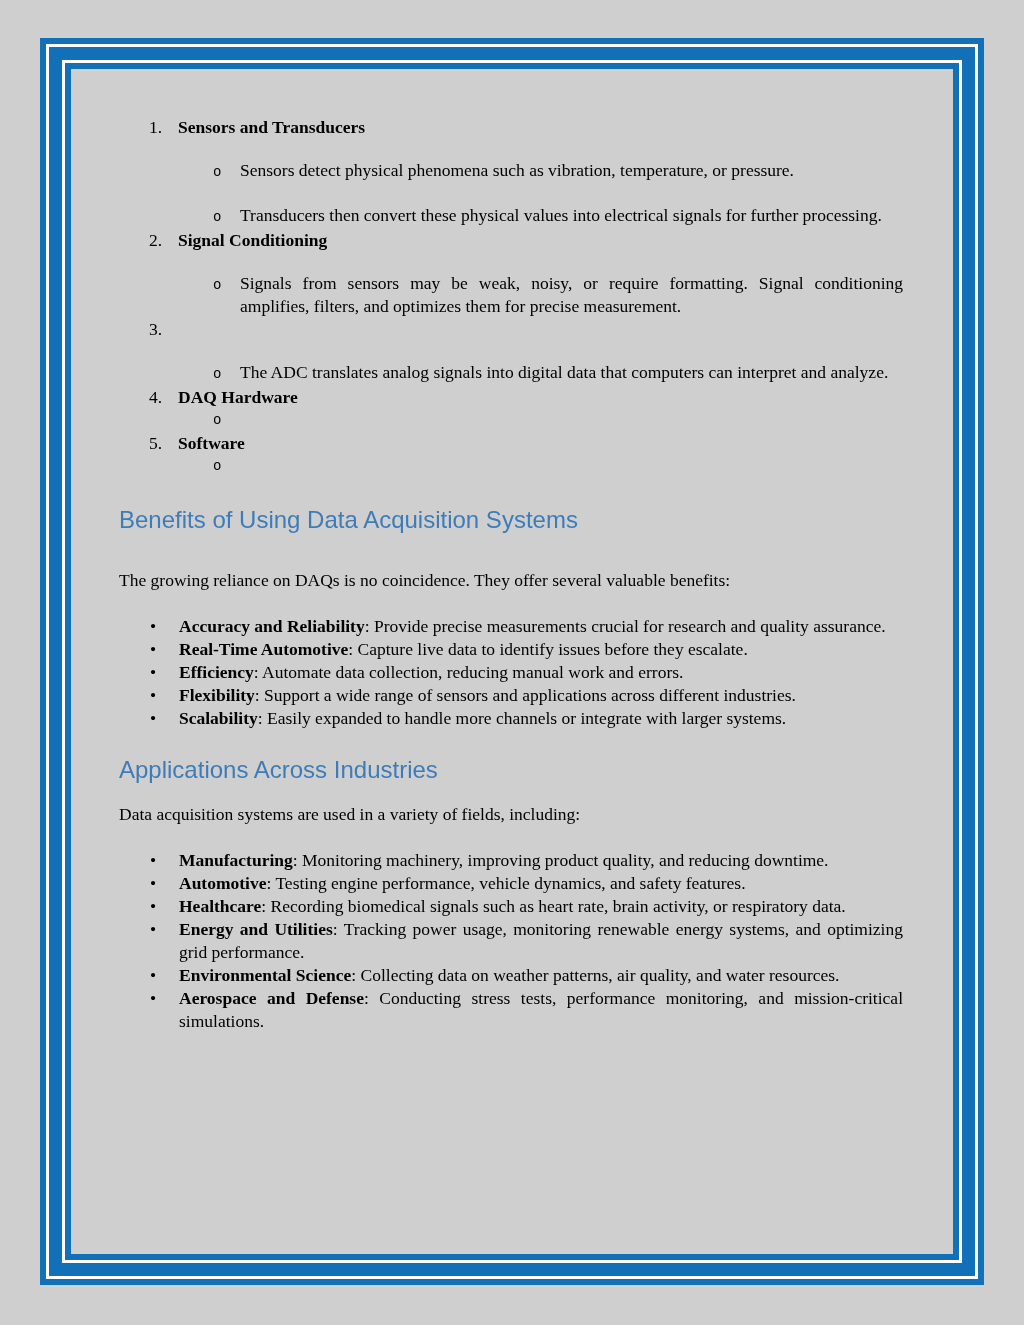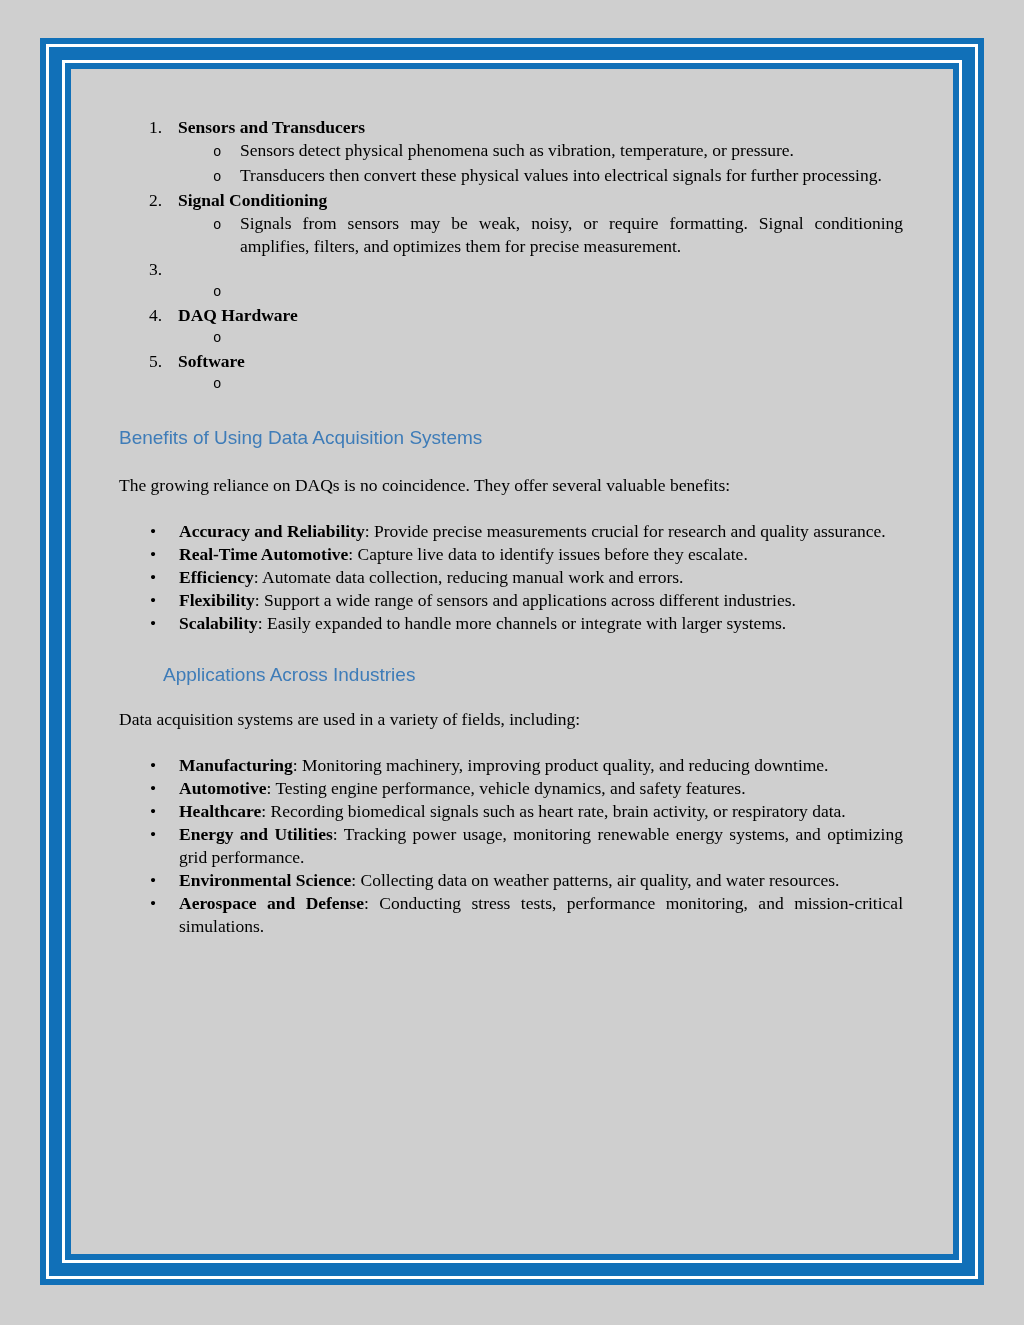--- a/index.html
+++ b/index.html
@@ -27,35 +27,35 @@
   .b-inner { width: 100%; height: 100%; border: 6px solid var(--border-blue); background: var(--page-bg); }
   .content { padding: 47px 50px 0 48px; }
 
   .row { display: flex; align-items: baseline; }
   .num-marker { margin-left: 30px; width: 29px; flex: 0 0 29px; }
   .num-title  { font-weight: bold; }
   .sub-marker {
     margin-left: 94px; width: 27px; flex: 0 0 27px;
     font-family: "Liberation Mono", monospace; font-size: 14px;
   }
-  .sub-text { flex: 1; text-align: justify; }
+  .sub-text { flex: 1; text-align: justify; margin-top: 20px; }
   .bullet-marker { margin-left: 31px; width: 29px; flex: 0 0 29px; }
   .bullet-text { flex: 1; text-align: justify; }
   .bullet-text b { font-weight: bold; }
 
   .h2 {
     font-family: "Liberation Sans", sans-serif;
     font-weight: 400;
-    font-size: 19px;
+    font-size: 24px;
     line-height: 26px;
     color: var(--heading-blue);
     margin-top: 29px;
   }
-  .h2.apps { margin-top: 27px; margin-left: 44px; }
-  .intro { margin-top: 23px; }
+  .h2.apps { margin-top: 27px; }
+  .intro { margin-top: 36px; }
   .intro.apps { margin-top: 20px; }
   .bullet-list { margin-top: 23px; }
 </style>
 </head>
 <body>
 
 <div class="page-frame">
   <div class="b-outer">
     <div class="b-gap1">
       <div class="b-thick">
@@ -91,20 +91,21 @@
                     <span class="sub-text">Signals from sensors may be weak, noisy, or require formatting. Signal conditioning amplifies, filters, and optimizes them for precise measurement.</span>
                   </div>
                 </div>
 
                 <div>
                   <div class="row">
                     <span class="num-marker">3.</span>
                   </div>
                   <div class="row">
                     <span class="sub-marker">o</span>
+                    <span class="sub-text">The ADC translates analog signals into digital data that computers can interpret and analyze.</span>
                   </div>
                 </div>
 
                 <div>
                   <div class="row">
                     <span class="num-marker">4.</span>
                     <span class="num-title">DAQ Hardware</span>
                   </div>
                   <div class="row">
                     <span class="sub-marker">o</span>

